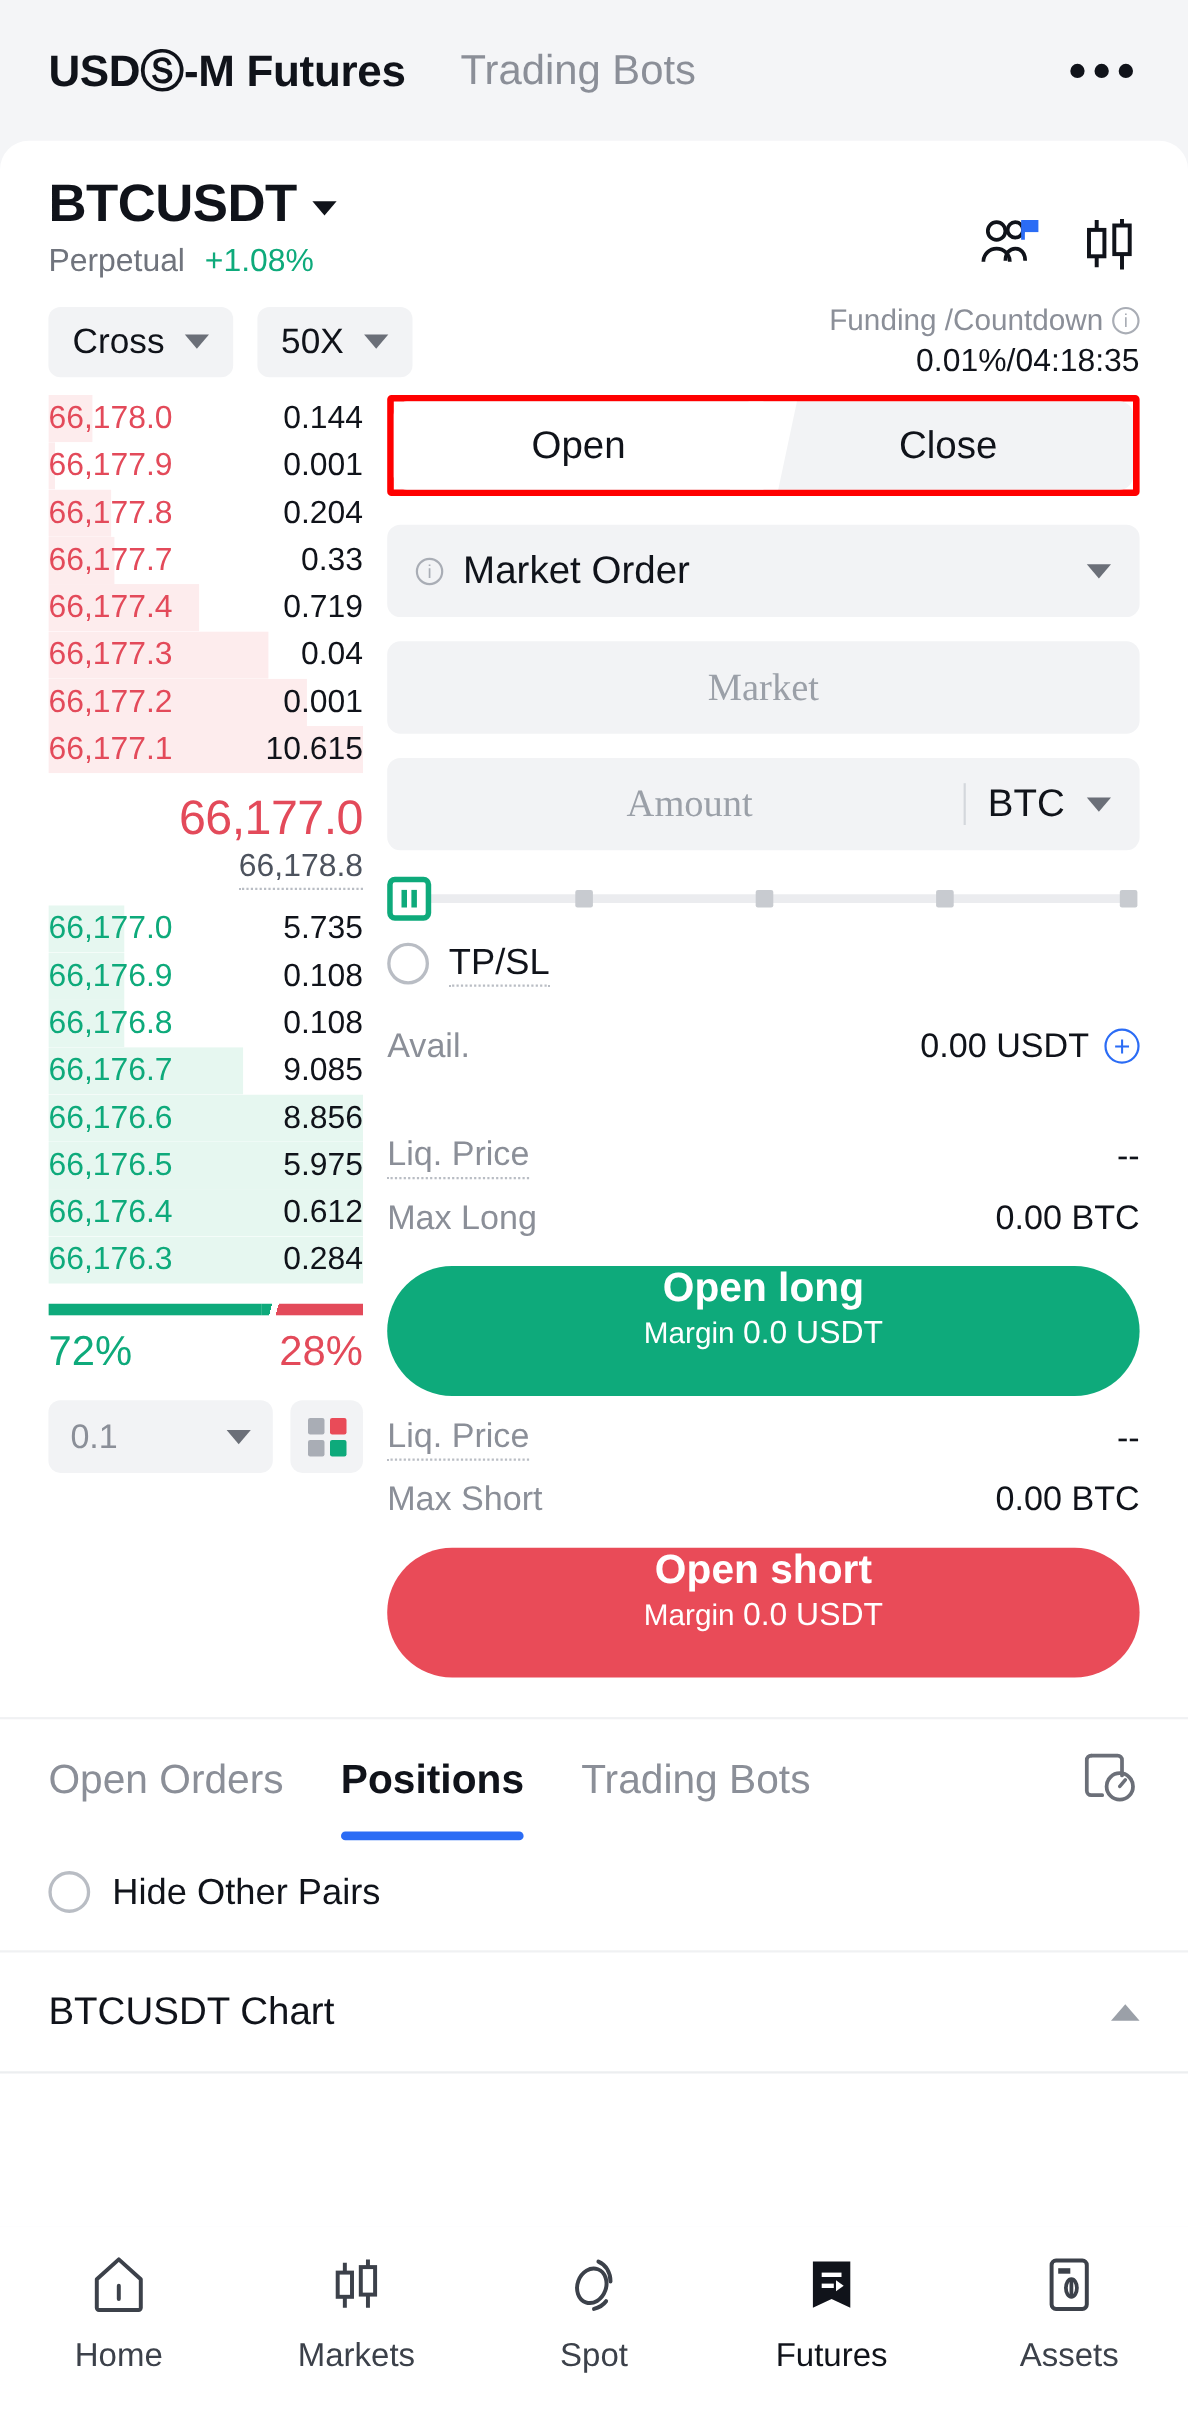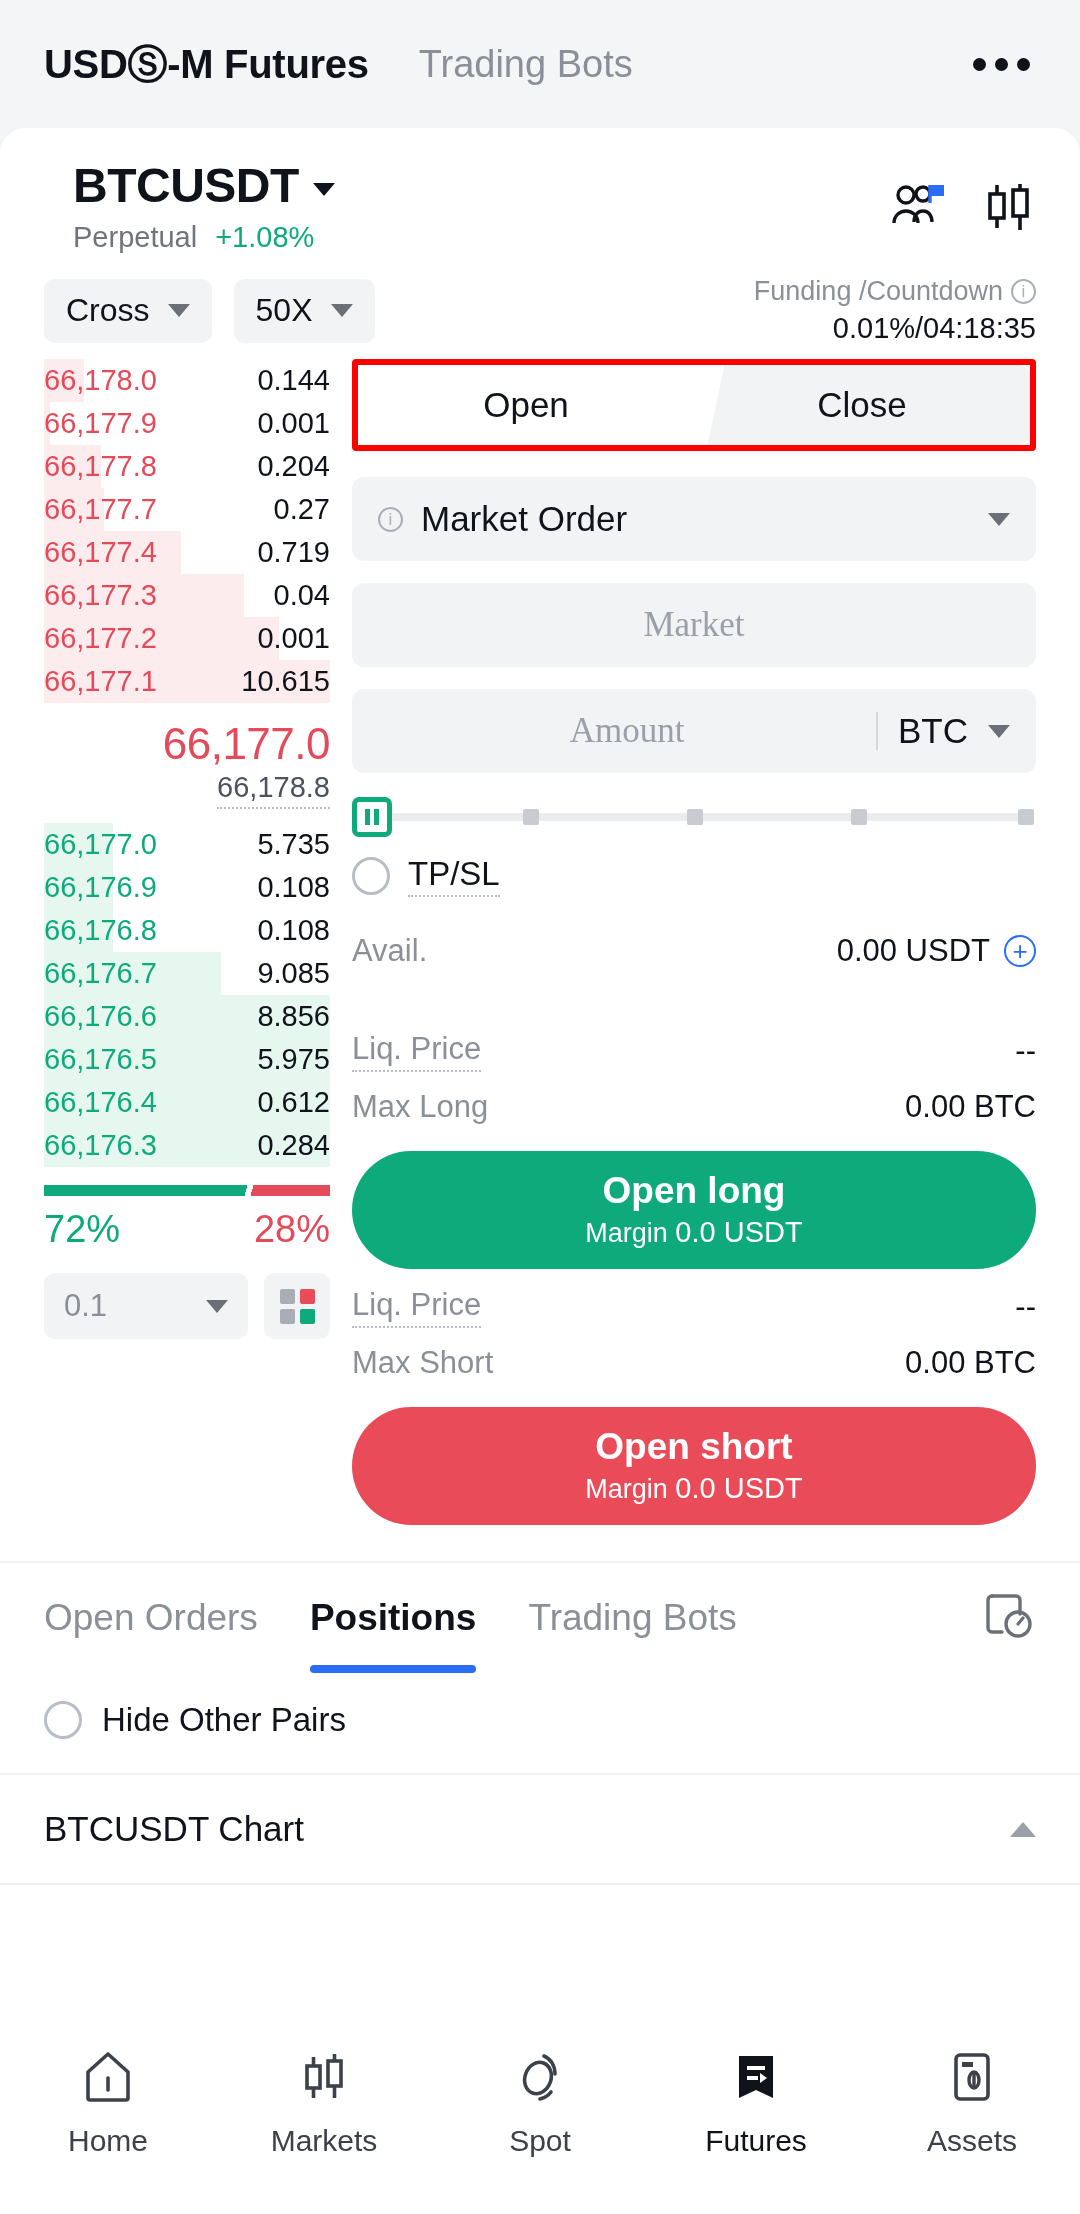--- a/index.html
+++ b/index.html
@@ -16,21 +16,21 @@
   .topbar-title { font-size: 40px; font-weight: 700; color: #10131a; letter-spacing: -0.3px; white-space: nowrap; }
   .topbar-tab { font-size: 38px; color: #8b8f98; margin-left: 50px; white-space: nowrap; }
   .topbar-spacer { flex: 1; }
   .dots { display: flex; gap: 9px; padding: 14px 6px; }
   .dots i { width: 13px; height: 13px; border-radius: 50%; background: #10131a; display: block; }
 
   
   .sheet { background: #ffffff; border-radius: 26px 26px 0 0; flex: 1 1 auto; display: flex; flex-direction: column; overflow: hidden; }
 
   
-  .sym-head { padding: 30px 44px 0 44px; display: flex; align-items: center; margin-left: 29px; }
+  .sym-head { padding: 30px 44px 0 44px; display: flex; align-items: flex-end; }
   .sym-left { flex: 1; }
   .sym-name-row { display: flex; align-items: center; gap: 14px; }
   .sym-name { font-size: 48px; font-weight: 700; color: #10131a; letter-spacing: -0.5px; }
   .caret-sm { width: 0; height: 0; border-left: 11px solid transparent; border-right: 11px solid transparent; border-top: 13px solid #10131a; margin-top: 8px; }
   .sym-sub { margin-top: 8px; display: flex; align-items: baseline; gap: 18px; }
   .sym-perp { font-size: 29px; color: #70747d; }
   .sym-chg { font-size: 29px; color: #0eaa7b; font-weight: 500; }
   .sym-icons { display: flex; align-items: center; gap: 34px; padding-top: 8px; }
 
   
@@ -109,21 +109,21 @@
   .radio { width: 38px; height: 38px; border: 3px solid #b9bdc4; border-radius: 50%; }
   .tpsl-label { font-size: 33px; color: #10131a; border-bottom: 2px dotted #b9bdc4; padding-bottom: 2px; }
 
   .kv { display: flex; align-items: center; justify-content: space-between; height: 56px; }
   .kv .k { font-size: 31px; color: #8b8f98; }
   .kv .k.dotted { border-bottom: 2px dotted #b9bdc4; padding-bottom: 3px; }
   .kv .v { font-size: 31px; color: #10131a; display: flex; align-items: center; gap: 14px; }
   .plus-ic { width: 32px; height: 32px; border: 2.5px solid #2b6cf5; border-radius: 50%; display: inline-flex; align-items: center; justify-content: center; color: #2b6cf5; font-size: 26px; line-height: 1; }
   .avail-gap { height: 44px; }
 
-  .cta { border-radius: 60px; height: 118px; display: flex; flex-direction: column; align-items: center; justify-content: center; margin: 16px 0 10px 0; }
+  .cta { border-radius: 60px; height: 118px; display: flex; flex-direction: column; align-items: center; justify-content: flex-start; margin: 16px 0 10px 0; }
   .cta.long { background: #0eaa7b; }
   .cta.short { background: #e94b58; }
   .cta-main { font-size: 37px; color: #ffffff; font-weight: 700; line-height: 1.1; }
   .cta-sub { font-size: 27px; color: #ffffff; margin-top: 4px; }
   .cta-sub b { font-size: 29px; font-weight: 400; }
 
   
   .btabs { margin-top: 26px; border-top: 2px solid #f0f1f3; padding: 0 44px; display: flex; align-items: center; position: relative; height: 112px; }
   .btab { font-size: 37px; color: #8b8f98; margin-right: 52px; position: relative; height: 100%; display: flex; align-items: center; }
   .btab.active { color: #10131a; font-weight: 700; }
@@ -231,21 +231,21 @@
               <span class="a">0.001</span>
             </div>
             <div class="ob-row ask">
               <span class="bar" style="width:20%"></span>
               <span class="p">66,177.8</span>
               <span class="a">0.204</span>
             </div>
             <div class="ob-row ask">
               <span class="bar" style="width:21%"></span>
               <span class="p">66,177.7</span>
-              <span class="a">0.27</span>
+              <span class="a">0.33</span>
             </div>
             <div class="ob-row ask">
               <span class="bar" style="width:48%"></span>
               <span class="p">66,177.4</span>
               <span class="a">0.719</span>
             </div>
             <div class="ob-row ask">
               <span class="bar" style="width:70%"></span>
               <span class="p">66,177.3</span>
               <span class="a">0.04</span>

